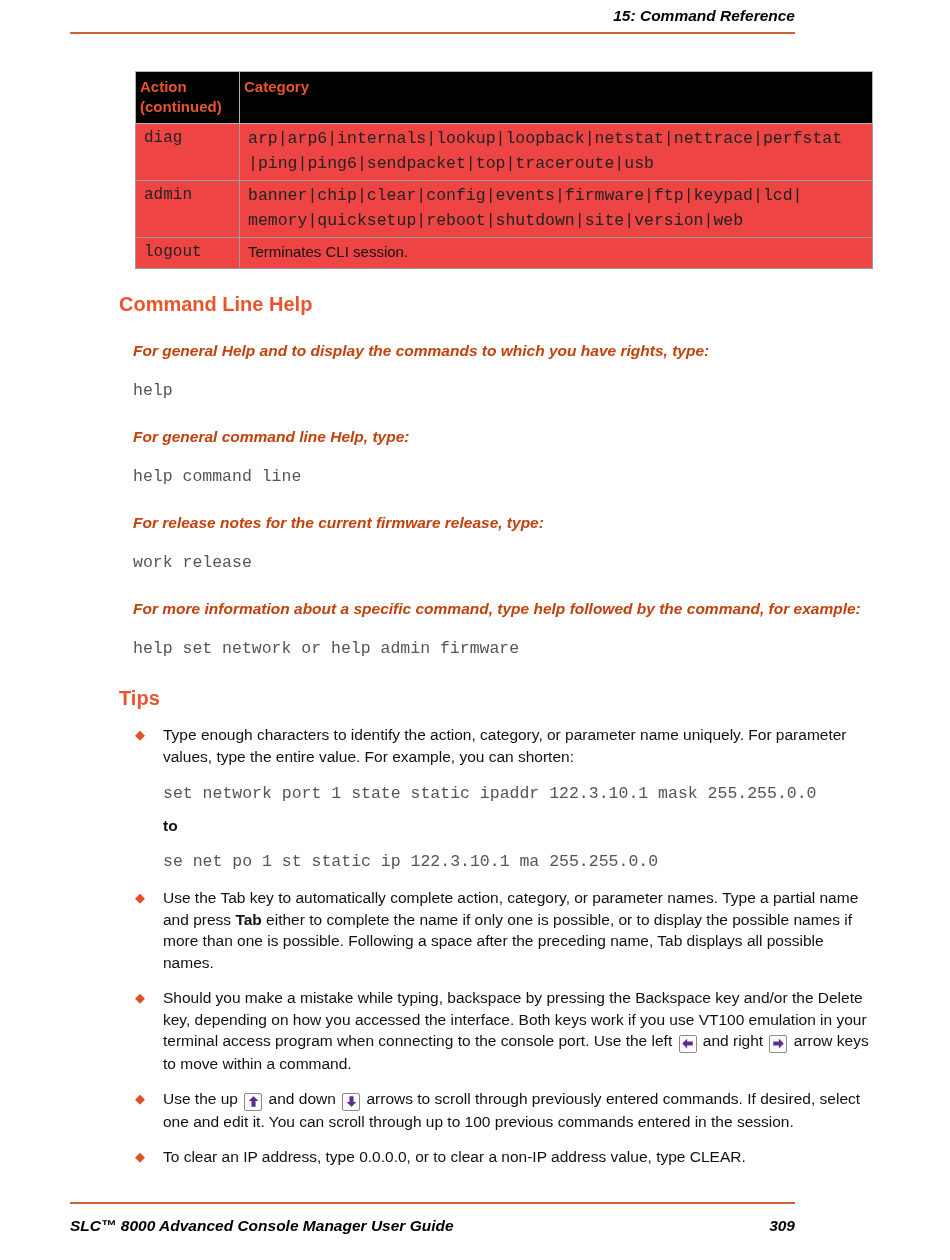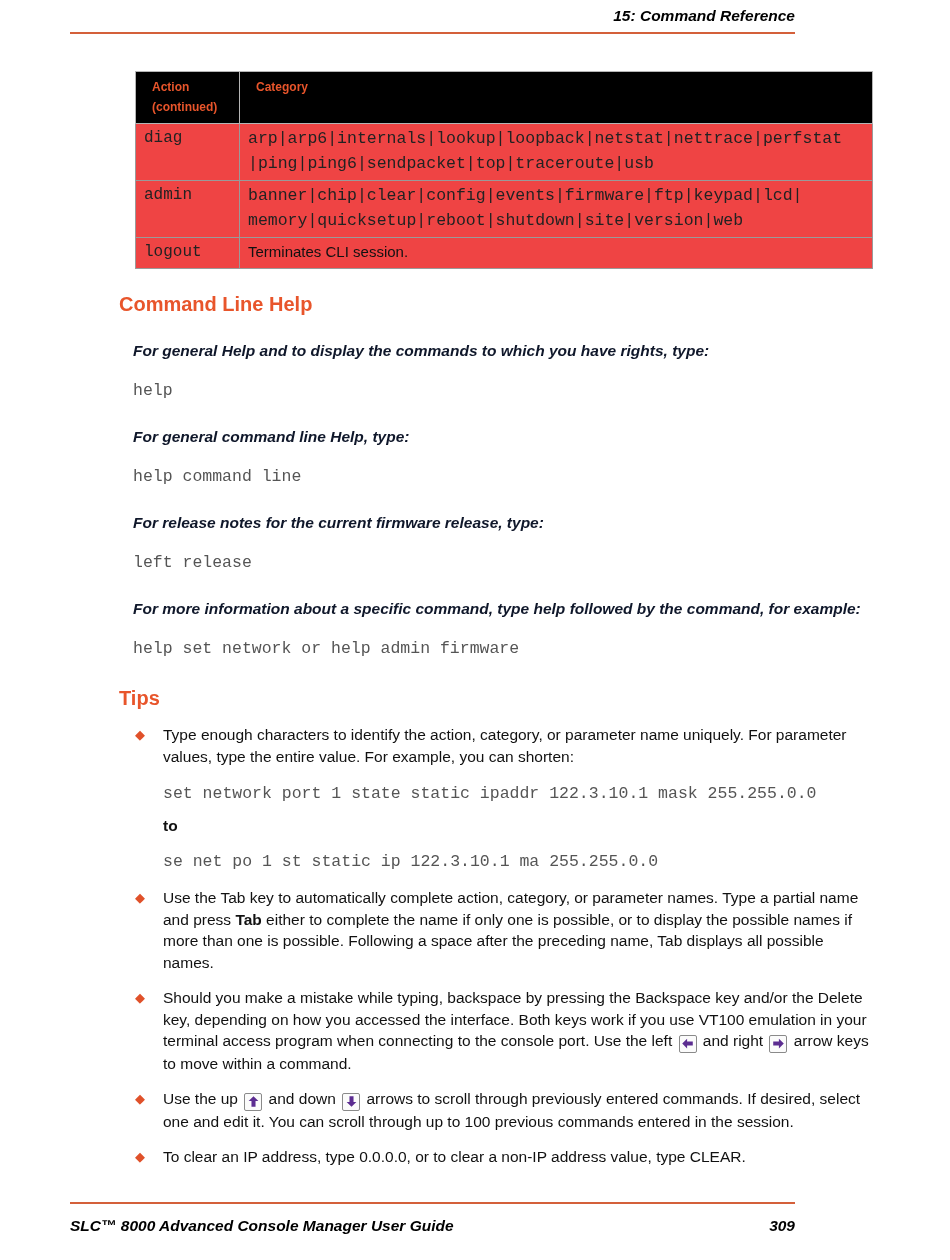--- a/index.html
+++ b/index.html
@@ -31,24 +31,24 @@
     margin: 37px 0 0 135px;
     width: 738px;
     border-collapse: collapse;
     table-layout: fixed;
   }
   .cmd-table th {
     background: #000000;
     color: #E8552B;
     text-align: left;
     vertical-align: top;
-    font-size: 12px;
+    font-size: 15px;
     font-weight: bold;
     line-height: 20px;
-    padding: 5px 8px 6px 16px;
+    padding: 5px 8px 6px 4px;
     white-space: pre-line;
     border: 1px solid #b5b5b5;
   }
   .th-action { width: 104px; }
   .cmd-table td {
     border: 1px solid #9a9a9a;
     vertical-align: top;
     padding: 2px 8px 4px 8px;
     background: #ef4444;
   }
@@ -65,21 +65,21 @@
 
   
   .section-heading {
     color: #E8552B;
     font-size: 20px;
     font-weight: bold;
     line-height: 24px;
     margin: 23px 0 0 119px;
   }
   .lead {
-    color: #0f172a;
+    color: #c2410c;
     font-weight: bold;
     font-style: italic;
     font-size: 15.5px;
     line-height: 21px;
     margin: 24px 0 0 133px;
     max-width: 732px;
   }
   .code {
     font-family: "Liberation Mono", monospace;
     font-size: 16.5px;
@@ -173,21 +173,21 @@
       </tbody>
   </table>
 
   <h2 class="section-heading">Command Line Help</h2>
   <div class="help-items">
       <p class="lead">For general Help and to display the commands to which you have rights, type:</p>
       <p class="code">help</p>
       <p class="lead">For general command line Help, type:</p>
       <p class="code">help command line</p>
       <p class="lead">For release notes for the current firmware release, type:</p>
-      <p class="code">left release</p>
+      <p class="code">work release</p>
       <p class="lead">For more information about a specific command, type help followed by the command, for example:</p>
       <p class="code">help set network or help admin firmware</p>
     </div>
 
   <h2 class="section-heading tips-heading">Tips</h2>
   <div class="tips-list">
       <div class="bullet-row">
         <span class="bullet-marker">◆</span>
         <div class="bullet-content">
           <div class="bullet-text"><span>Type enough characters to identify the action, category, or parameter name uniquely. For parameter values, type the entire value. For example, you can shorten:</span></div>

